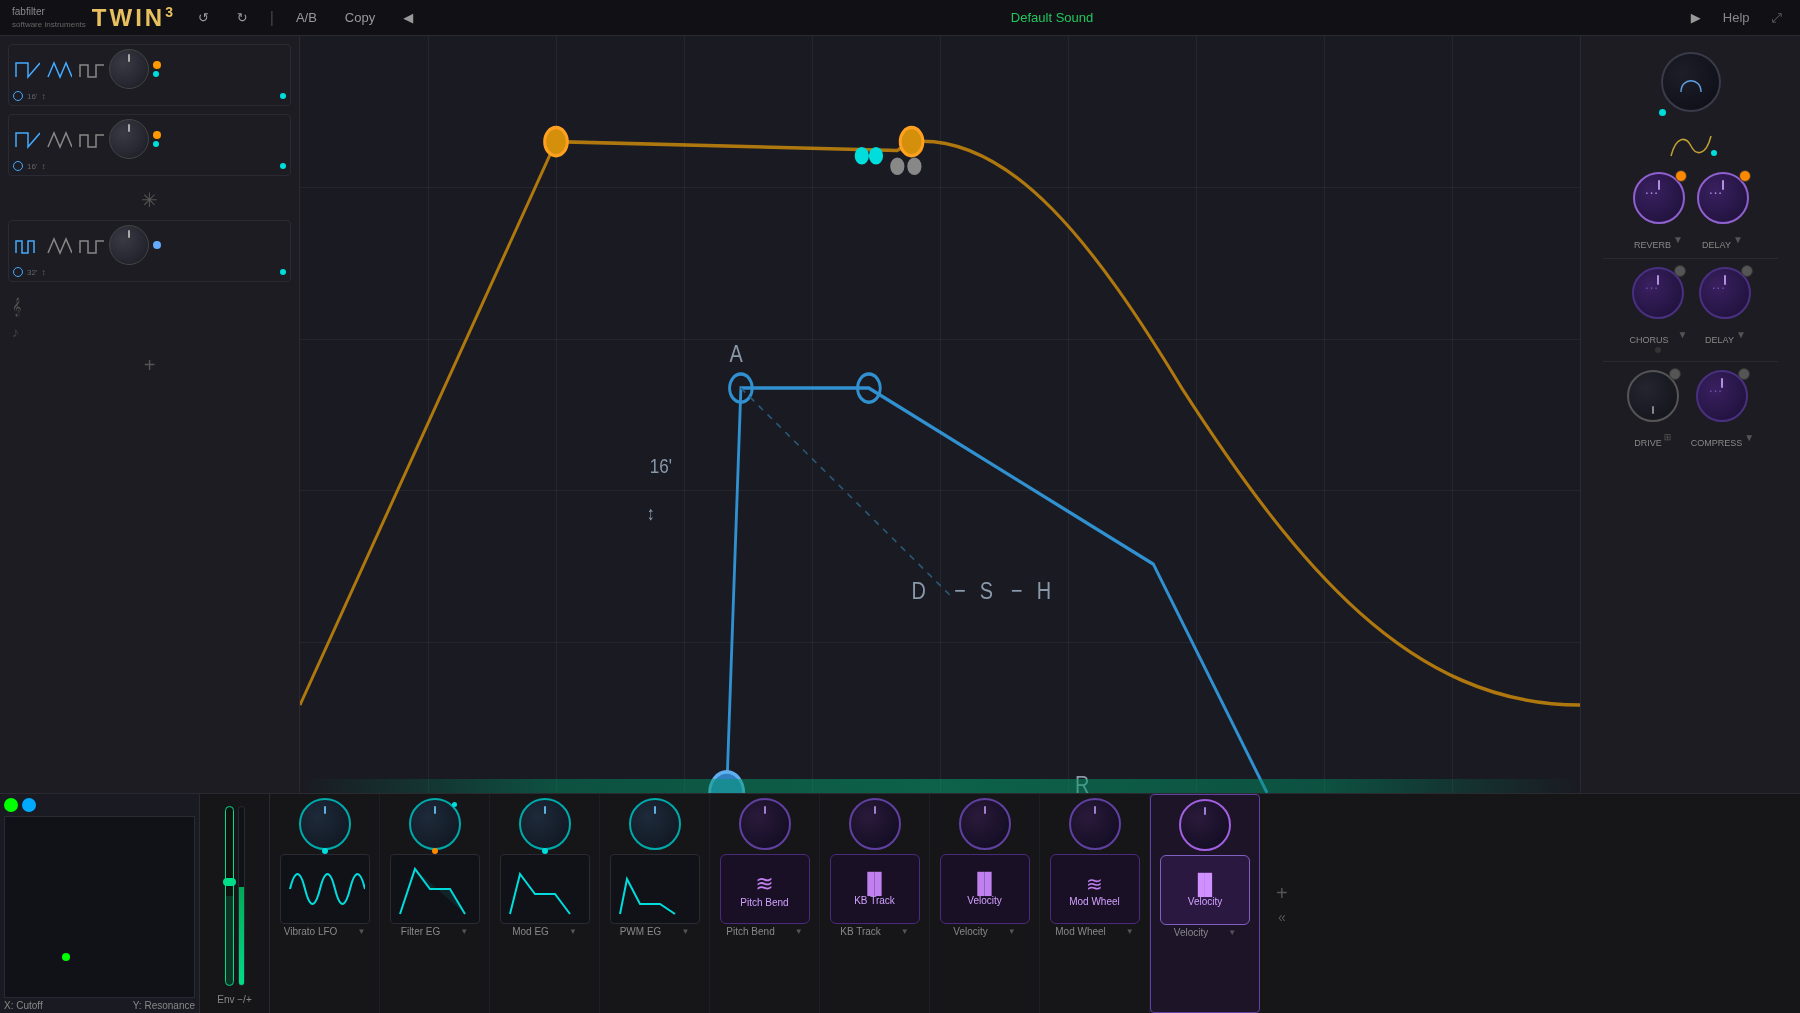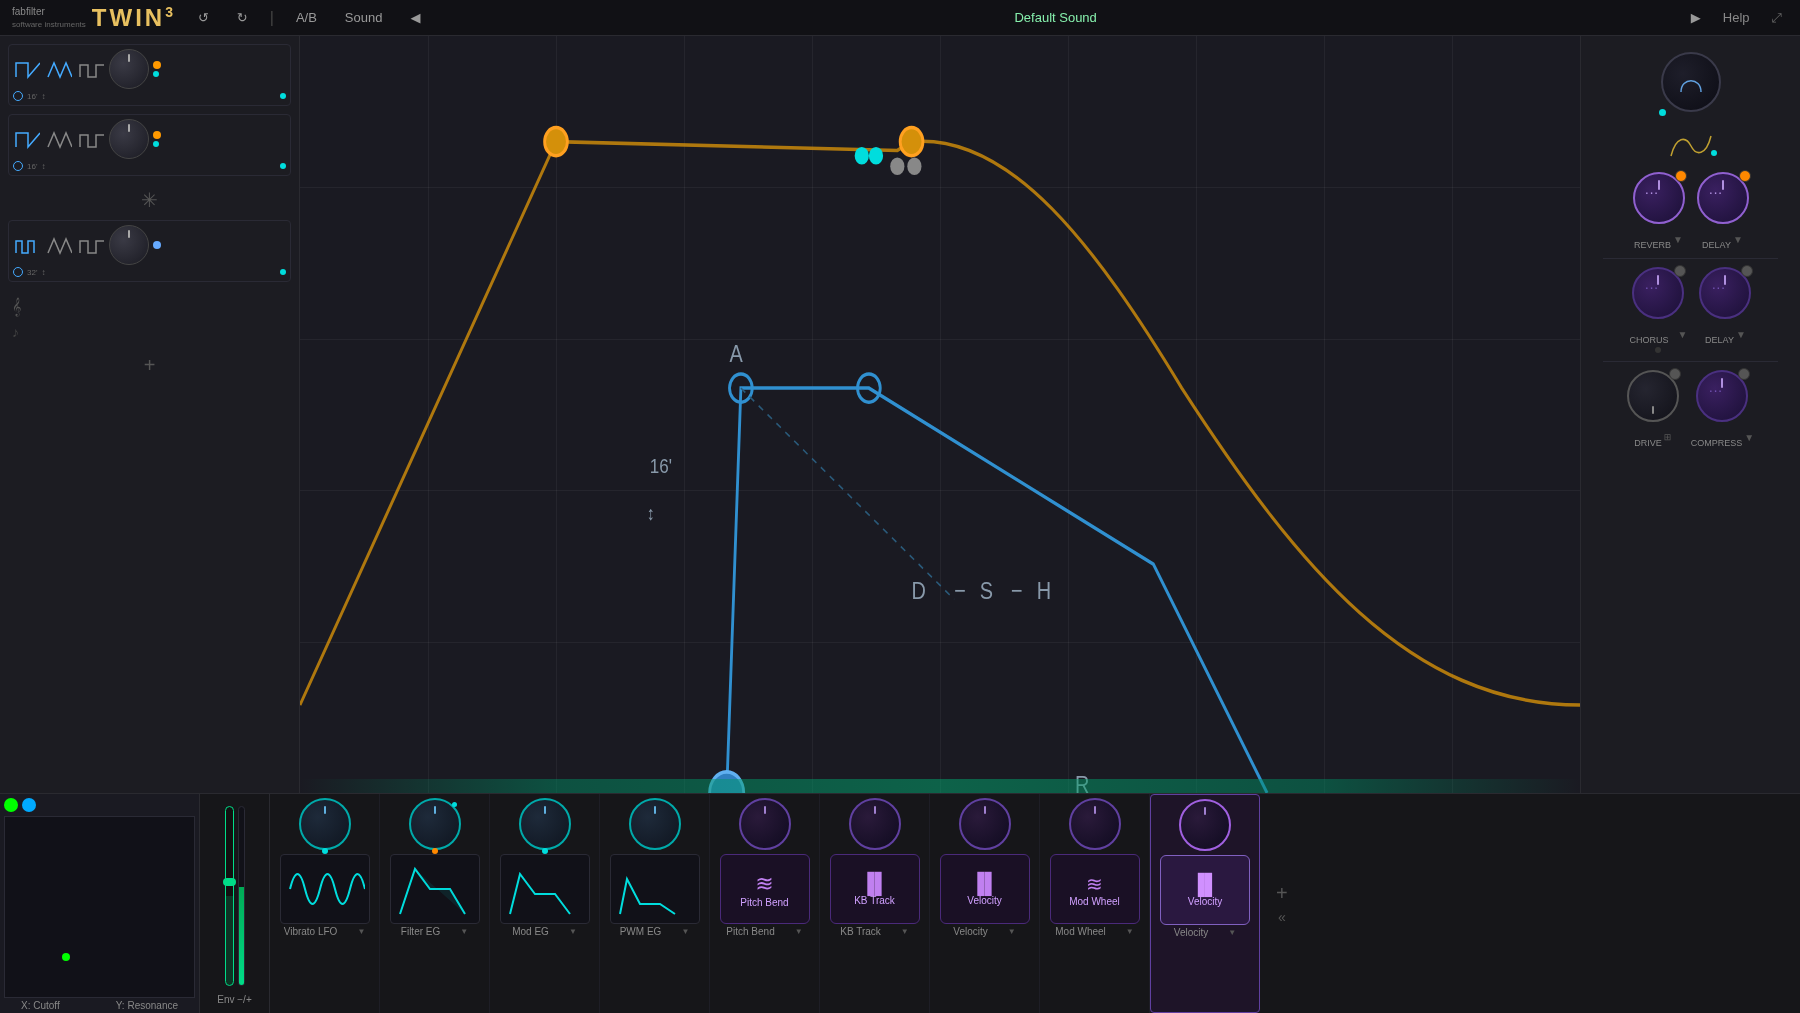--- a/index.html
+++ b/index.html
@@ -38,21 +38,21 @@
       background: none;
       border: none;
       color: #999;
       cursor: pointer;
       font-size: 13px;
       padding: 2px 6px;
       border-radius: 3px;
     }
     .top-separator { color: #444; }
     .preset-name {
-      color: #86efac;
+      color: #22c55e;
       font-size: 13px;
       flex: 1;
       text-align: center;
     }
     .help-btn {
       background: none;
       border: none;
       color: #888;
       cursor: pointer;
       font-size: 13px;
@@ -276,21 +276,21 @@
     .xy-cursor {
       position: absolute;
       width: 8px; height: 8px;
       border-radius: 50%;
       background: #0f0;
       cursor: crosshair;
     }
     .xy-labels {
       display: flex;
       justify-content: space-between;
-      padding: 2px 21px;
+      padding: 2px 4px;
       font-size: 10px;
       color: #888;
     }
 
     
     .env-fader-wrap {
       width: 70px;
       height: 100%;
       display: flex;
       flex-direction: column;
@@ -483,21 +483,21 @@
 
 <div id="top-bar">
   <div class="logo-area">
     <div class="logo-ff">fabfilter<br><span style="font-size:8px;color:#666">software instruments</span></div>
     <div style="font-size:24px;font-weight:bold;color:#e8c060;letter-spacing:3px">TWIN<sup style="font-size:14px">3</sup></div>
   </div>
   <button class="top-btn">↺</button>
   <button class="top-btn">↻</button>
   <span class="top-separator">|</span>
   <button class="top-btn">A/B</button>
-  <button class="top-btn">Sound</button>
+  <button class="top-btn">Copy</button>
   <button class="top-btn">◀</button>
   <div class="preset-name">Default Sound</div>
   <button class="top-btn">▶</button>
   <button class="help-btn">Help</button>
   <button class="top-btn" style="color:#666">⤢</button>
 </div>
 
 <div id="main">
 
   <div id="left-panel">

